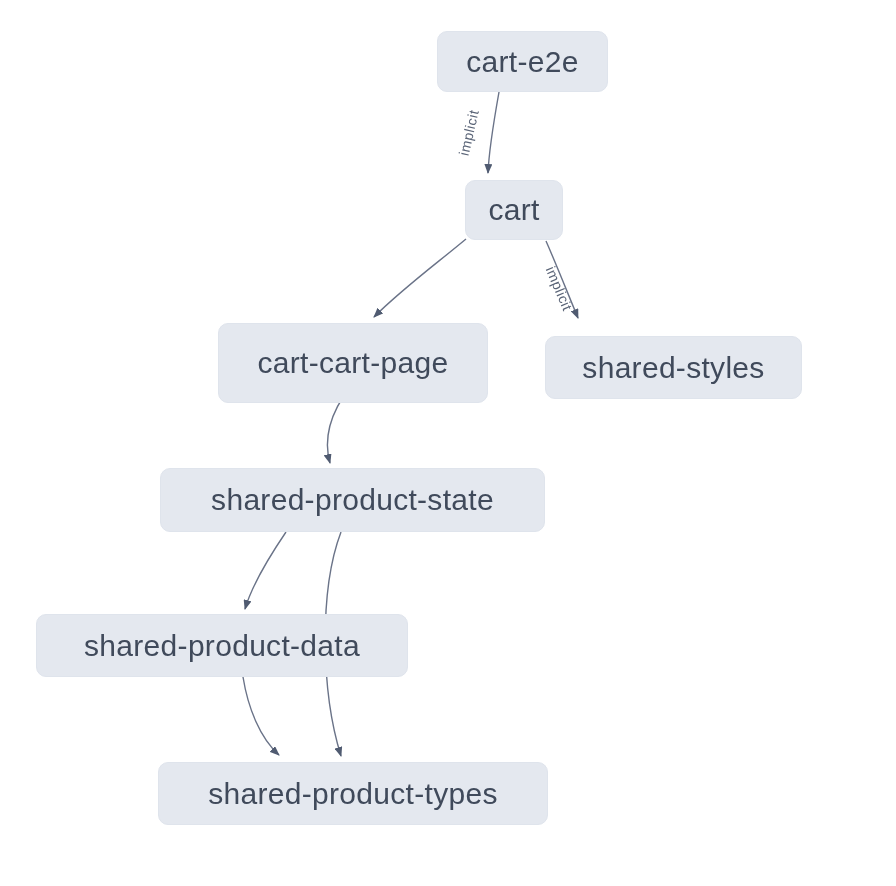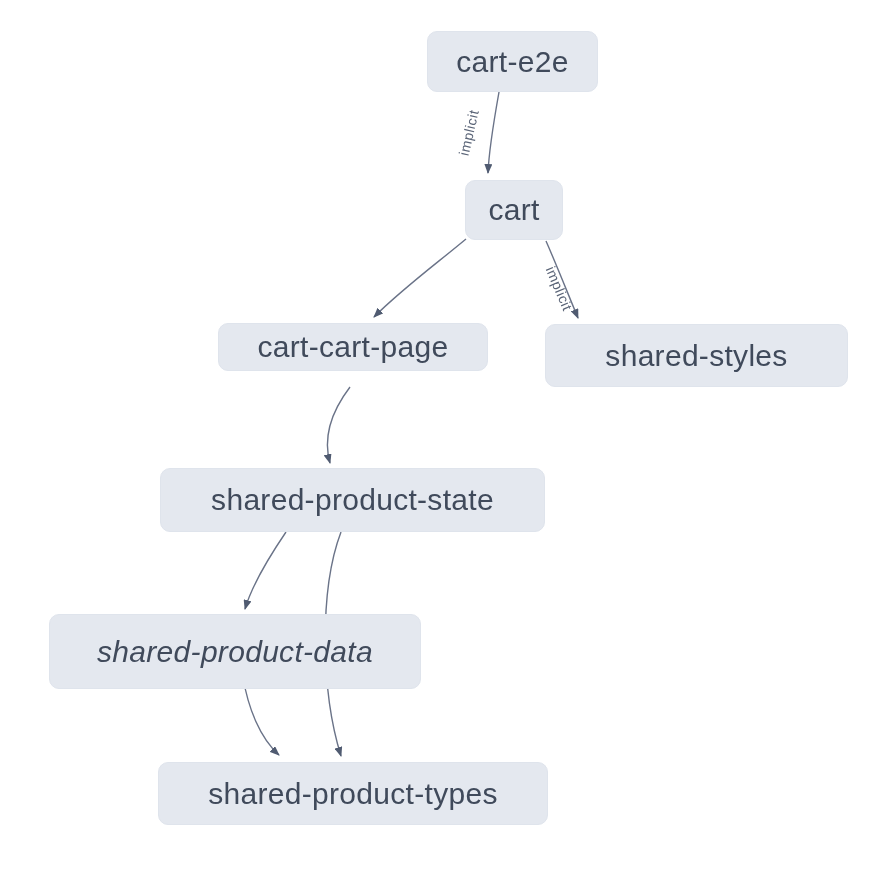--- a/index.html
+++ b/index.html
@@ -41,26 +41,26 @@
     border-radius: 10px;
     display: flex;
     align-items: center;
     justify-content: center;
     color: #404a5b;
     font-size: 30px;
     letter-spacing: 0.3px;
     cursor: pointer;
     white-space: nowrap;
   }
-  #n-cart-e2e            { left: 427px; top: 31px;  width: 171px; height: 61px; }
+  #n-cart-e2e            { left: 437px; top: 31px;  width: 171px; height: 61px; }
   #n-cart                { left: 465px; top: 180px; width: 98px;  height: 60px; align-items: center; }
-  #n-cart-cart-page      { left: 218px; top: 323px; width: 270px; height: 48px; }
-  #n-shared-styles       { left: 545px; top: 324px; width: 303px; height: 63px; }
+  #n-cart-cart-page      { left: 218px; top: 323px; width: 270px; height: 80px; }
+  #n-shared-styles       { left: 545px; top: 336px; width: 257px; height: 63px; }
   #n-shared-product-state{ left: 160px; top: 468px; width: 385px; height: 64px; text-align: right; }
-  #n-shared-product-data { left: 49px;  top: 614px; width: 372px; height: 75px; font-style: italic; }
+  #n-shared-product-data { left: 36px;  top: 614px; width: 372px; height: 63px; }
   #n-shared-product-types{ left: 158px; top: 762px; width: 390px; height: 63px; justify-content: center; }
 </style>
 </head>
 <body>
 
 <div class="canvas">
 
   <svg class="edge-layer" viewBox="0 0 896 886" xmlns="http://www.w3.org/2000/svg">
     <defs>
       <marker id="arrow" markerWidth="10" markerHeight="8" refX="9" refY="4" orient="auto" markerUnits="userSpaceOnUse">

